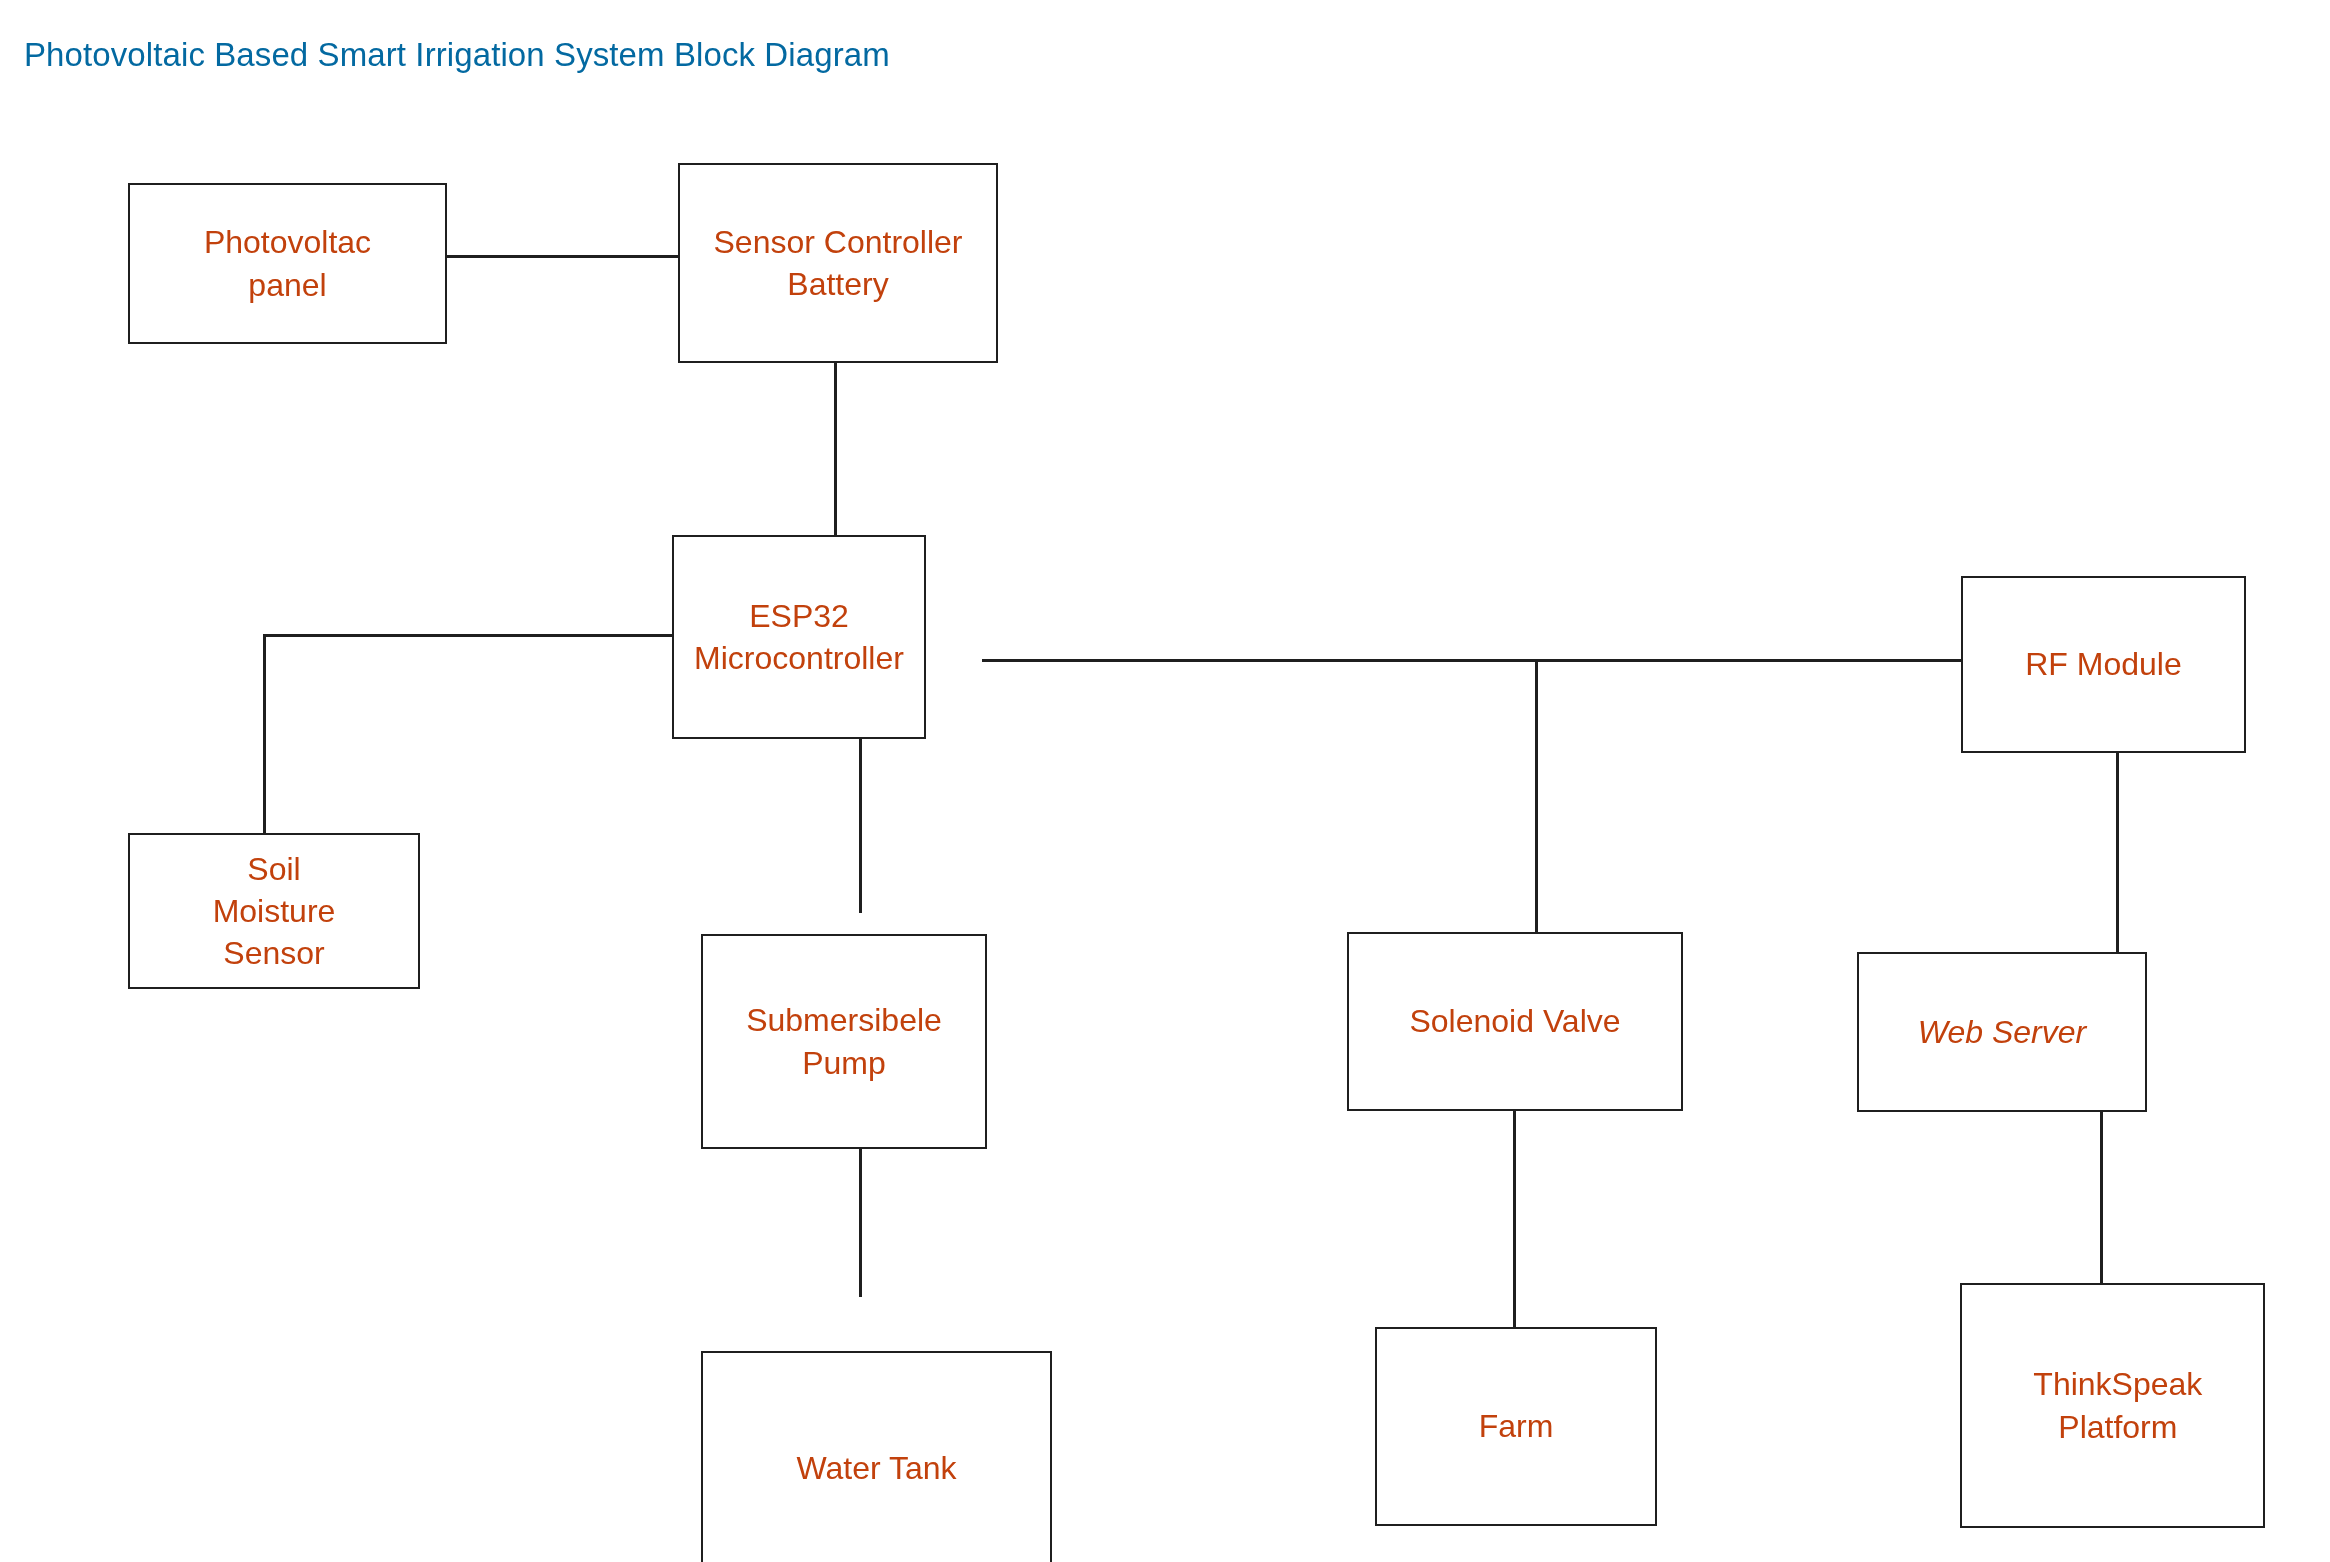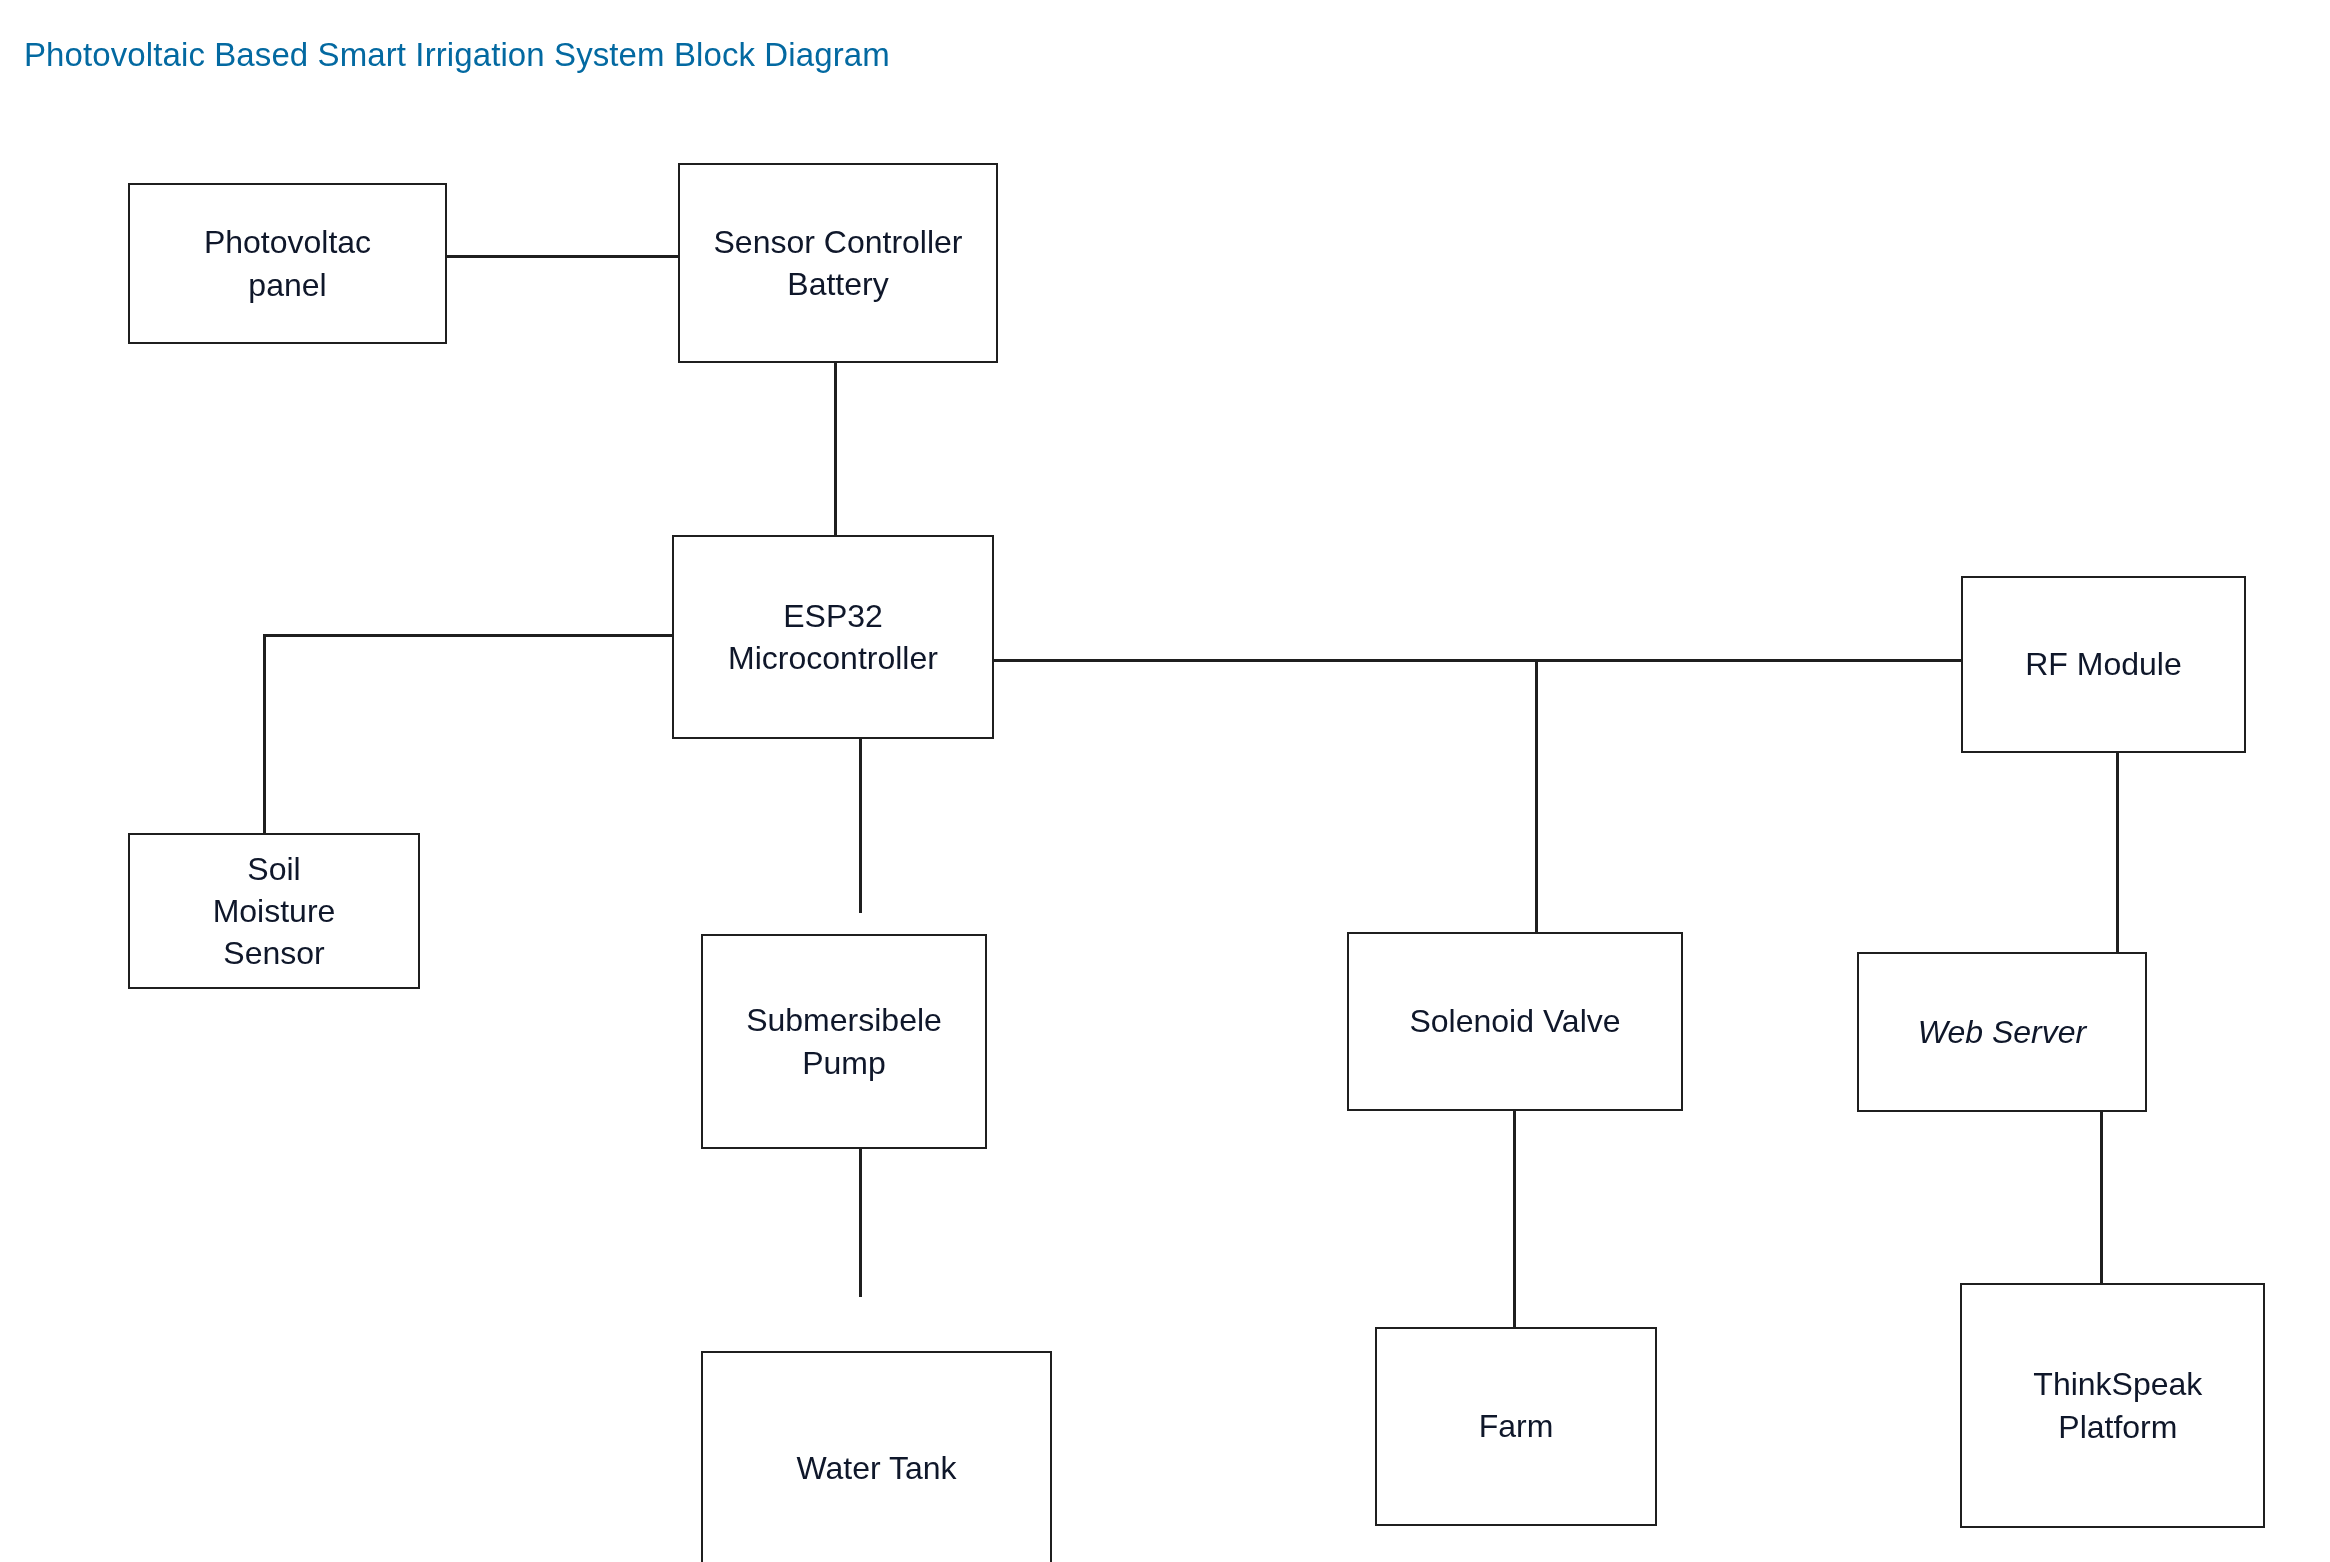--- a/index.html
+++ b/index.html
@@ -32,21 +32,21 @@
     position: absolute;
     box-sizing: border-box;
     border: 2.9px solid #1f1f1f;
     background: #ffffff;
     display: flex;
     align-items: center;
     justify-content: center;
     text-align: center;
     font-size: 32px;
     line-height: 1.32;
-    color: #0f172a;
+    color: #c2410c;
     padding: 2.9px 7.3px;
     z-index: 3;
   }
   .node-label {
     display: block;
     white-space: pre-line;
   }
   .edge {
     position: absolute;
     background: #1f1f1f;
@@ -85,21 +85,21 @@
   <div class="node" style="left:128px; top:183px; width:319px; height:161px;">
     <span class="node-label">Photovoltac
 panel</span>
   </div>
 
   <div class="node" style="left:678px; top:163px; width:320px; height:200px;">
     <span class="node-label">Sensor Controller
 Battery</span>
   </div>
 
-  <div class="node" style="left:672px; top:535px; width:322px; height:204px;">
+  <div class="node" style="left:672px; top:535px; width:254px; height:204px;">
     <span class="node-label">ESP32 Microcontroller</span>
   </div>
 
   <div class="node" style="left:128px; top:833px; width:292px; height:156px;">
     <span class="node-label">Soil
 Moisture
 Sensor</span>
   </div>
 
   <div class="node" style="left:701px; top:934px; width:286px; height:215px;">

